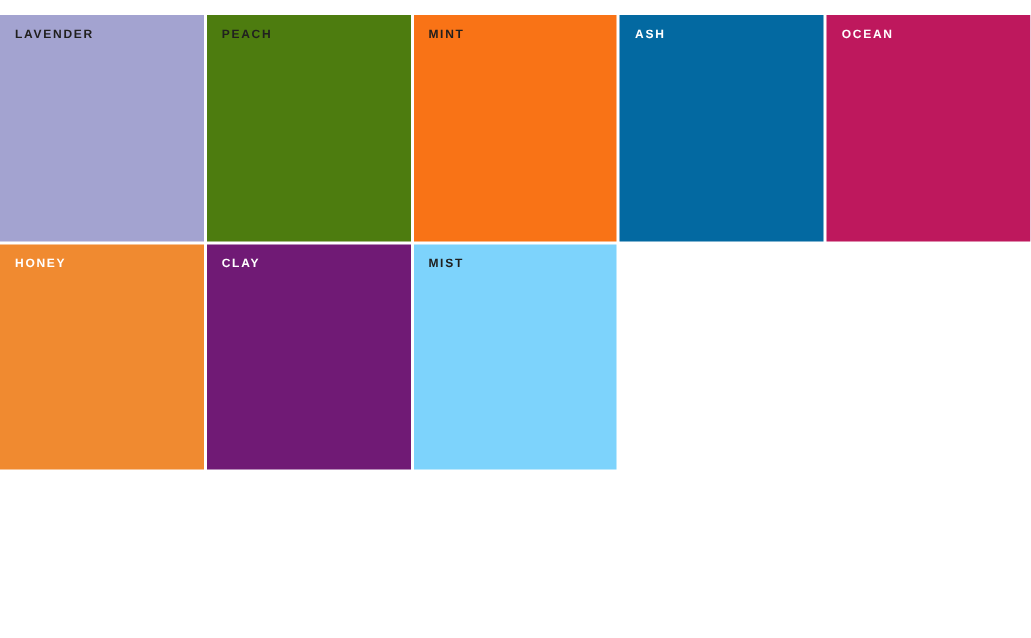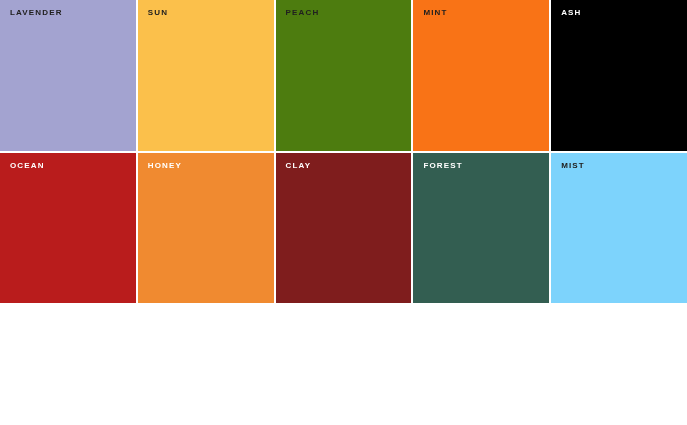--- a/index.html
+++ b/index.html
@@ -15,20 +15,21 @@
 
   #palette-grid {
     display: grid;
     width: 687px;
     height: 303px;
     grid-template-columns: repeat(5, 1fr);
     grid-template-rows: repeat(2, 1fr);
     gap: 2px;
     background: #ffffff;
     box-sizing: border-box;
+    margin-top: 10px;
   }
 
   .swatch {
     position: relative;
     overflow: hidden;
     box-sizing: border-box;
     display: block;
   }
 
   .swatch-label {
@@ -50,49 +51,43 @@
 </style>
 </head>
 <body>
 
 <div id="palette-grid" style="grid-template-columns: repeat(5, 1fr); grid-template-rows: repeat(2, 1fr); background: rgb(255, 255, 255);">
 
   <div class="swatch" style="background-color: rgb(163, 163, 208);">
     <span class="swatch-label label-dark">LAVENDER</span>
   </div>
 
-  <div class="swatch" style="background-color: rgb(251, 192, 75);">
-    <span class="swatch-label label-dark">SUN</span>
-  </div>
 
   <div class="swatch" style="background-color: #4d7c0f;">
     <span class="swatch-label label-dark">PEACH</span>
   </div>
 
   <div class="swatch" style="background-color: #f97316;">
     <span class="swatch-label label-dark">MINT</span>
   </div>
 
-  <div class="swatch" style="background-color: #000000;">
+  <div class="swatch" style="background-color: #0369a1;">
     <span class="swatch-label label-light">ASH</span>
   </div>
 
-  <div class="swatch" style="background-color: #b91c1c;">
+  <div class="swatch" style="background-color: #be185d;">
     <span class="swatch-label label-light">OCEAN</span>
   </div>
 
   <div class="swatch" style="background-color: rgb(240, 138, 48); padding-left: 32px;">
     <span class="swatch-label label-light">HONEY</span>
   </div>
 
-  <div class="swatch" style="background-color: #7f1d1d;">
+  <div class="swatch" style="background-color: #701a75;">
     <span class="swatch-label label-light">CLAY</span>
   </div>
 
-  <div class="swatch" style="background-color: rgb(51, 94, 81);">
-    <span class="swatch-label label-light">FOREST</span>
-  </div>
 
   <div class="swatch" style="background-color: #7dd3fc;">
     <span class="swatch-label label-dark">MIST</span>
   </div>
 
 </div>
 
 </body></html>

